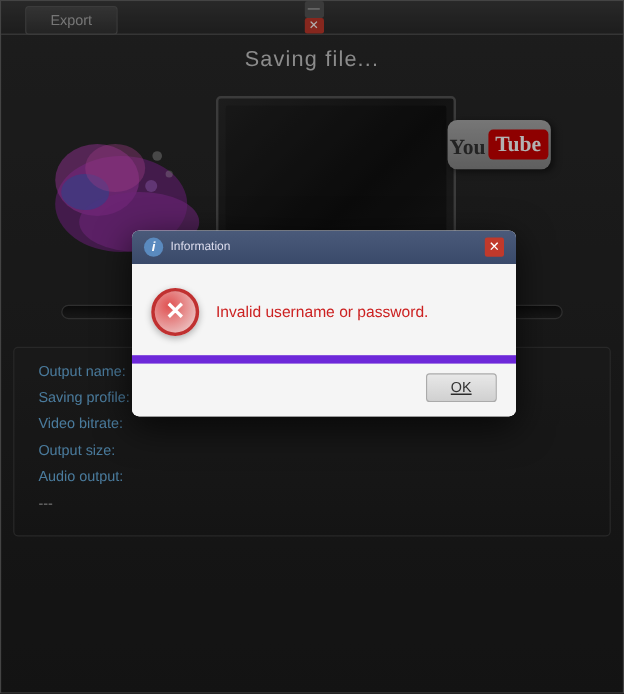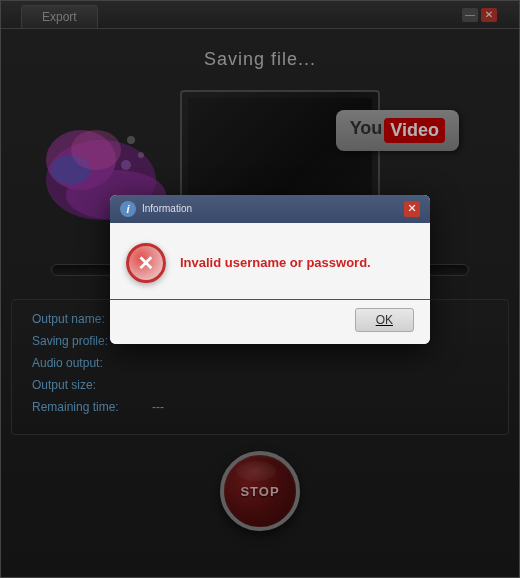--- a/index.html
+++ b/index.html
@@ -24,20 +24,21 @@
 
     
     .title-bar {
       height: 28px;
       background: linear-gradient(180deg, #3a3a3a 0%, #2a2a2a 100%);
       display: flex;
       align-items: center;
       justify-content: flex-end;
       padding: 0 22px;
       border-bottom: 1px solid #555;
+      flex-direction: column;
     }
 
     .title-bar-btn {
       width: 16px;
       height: 14px;
       border-radius: 2px;
       border: none;
       cursor: pointer;
       font-size: 10px;
       display: flex;
@@ -78,21 +79,20 @@
       padding: 10px 20px;
       position: relative;
     }
 
     
     .saving-title {
       text-align: center;
       color: #c8c8c8;
       font-size: 18px;
       font-weight: normal;
-      margin-top: 10px;
       margin-bottom: 10px;
       letter-spacing: 1px;
     }
 
     
     .preview-container {
       display: flex;
       align-items: center;
       justify-content: center;
       position: relative;
@@ -137,24 +137,25 @@
     .youtube-logo {
       position: absolute;
       right: 40px;
       top: 30px;
       z-index: 3;
     }
 
     .yt-box {
       background: linear-gradient(180deg, #aaa 0%, #888 100%);
       border-radius: 8px;
-      padding: 8px 14px;
-      display: flex;
-      align-items: flex-start;
+      padding: 8px 2px;
+      display: flex;
+      align-items: flex-end;
       box-shadow: 2px 2px 6px rgba(0,0,0,0.5);
+      font-family: Liberation Serif, serif;
     }
 
     .yt-you {
       color: #333;
       font-size: 18px;
       font-weight: bold;
     }
 
     .yt-tube {
       background: #cc0000;
@@ -355,29 +356,29 @@
     .error-x {
       color: white;
       font-size: 20px;
       font-weight: bold;
       line-height: 1;
     }
 
     .error-message {
       color: #cc2222;
       font-size: 13px;
-      font-weight: bold;
+      font-weight: normal;
     }
 
     .dialog-footer {
       padding: 8px 16px 12px;
       display: flex;
       justify-content: flex-end;
       background: #f5f5f5;
-      border-top: 1px solid #6d28d9;
+      border-top: 7px solid #6d28d9;
       text-decoration: underline;
     }
 
     .ok-btn {
       background: linear-gradient(180deg, #e8e8e8 0%, #d0d0d0 100%);
       border: 1px solid #aaa;
       padding: 4px 20px;
       font-size: 12px;
       cursor: pointer;
       border-radius: 3px;
@@ -419,21 +420,21 @@
         </svg>
       </div>
 
       <div class="screen-preview">
         <div class="screen-inner"></div>
       </div>
 
       <div class="youtube-logo">
         <div class="yt-box">
           <span class="yt-you">You</span>
-          <span class="yt-tube">Video</span>
+          <span class="yt-tube">Tube</span>
         </div>
       </div>
     </div>
 
     <div class="progress-container">
       <div class="progress-label">0%</div>
       <div class="progress-bar-bg">
         <div class="progress-bar-fill"></div>
       </div>
     </div>
@@ -442,38 +443,36 @@
   <div class="info-panel">
     <div class="info-row">
       <span class="info-label">Output name:</span>
       <span class="info-value"></span>
     </div>
     <div class="info-row">
       <span class="info-label">Saving profile:</span>
       <span class="info-value"></span>
     </div>
     <div class="info-row">
+      <span class="info-label">Video bitrate:</span>
+      <span class="info-value"></span>
+    </div>
+    <div class="info-row">
+      <span class="info-label">Output size:</span>
+      <span class="info-value"></span>
+    </div>
+    <div class="info-row">
       <span class="info-label">Audio output:</span>
       <span class="info-value"></span>
     </div>
     <div class="info-row">
-      <span class="info-label">Output size:</span>
-      <span class="info-value"></span>
-    </div>
-    <div class="info-row">
-      <span class="info-label">Remaining time:</span>
       <span class="info-value">---</span>
     </div>
   </div>
 
-  <div class="stop-btn-container">
-    <button class="stop-btn">
-      <span class="stop-text">STOP</span>
-    </button>
-  </div>
 
   <div class="modal-overlay">
     <div class="info-dialog">
 
       <div class="dialog-titlebar">
         <div class="dialog-title-left">
           <div class="dialog-icon-i">i</div>
           <span class="dialog-title-text">Information</span>
         </div>
         <button class="dialog-close-btn">✕</button>

